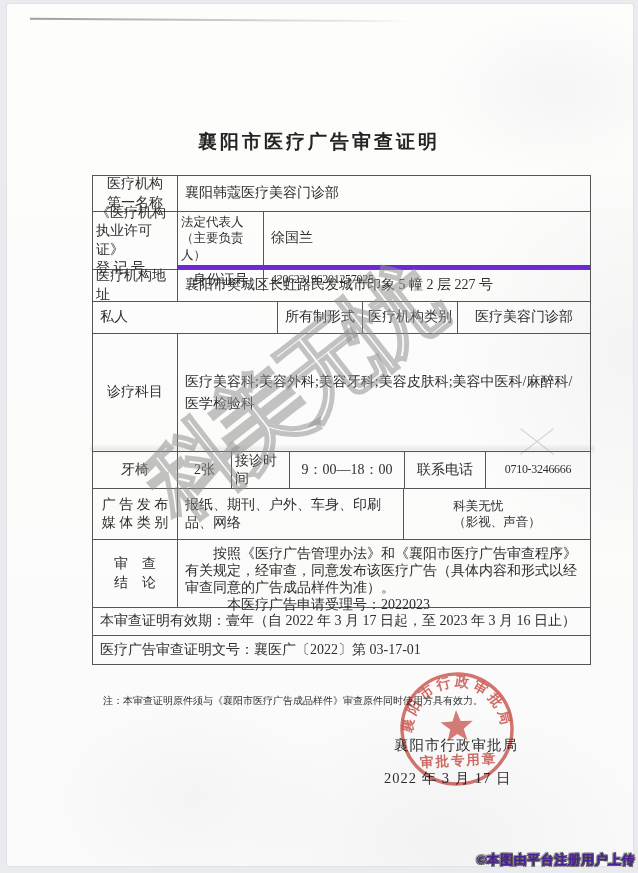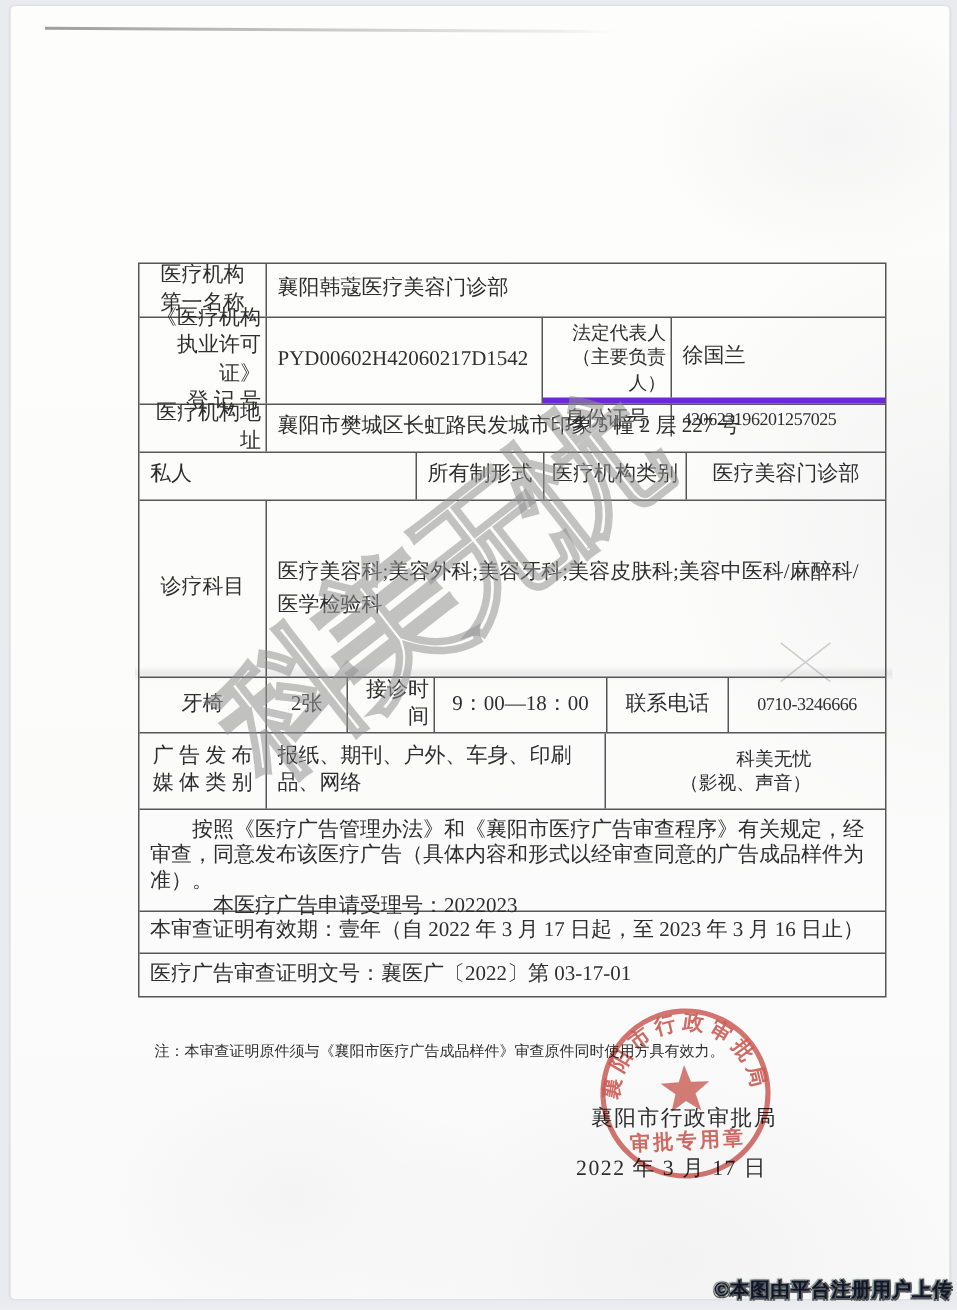--- a/index.html
+++ b/index.html
@@ -53,21 +53,21 @@
   }
   .r { display:flex; border-bottom:1px solid #565656; }
   .r:last-child { border-bottom:none; }
   .c {
     border-right:1px solid #565656;
     display:flex; align-items:center;
     padding:2px 7px;
     line-height:1.3;
   }
   .c:last-child { border-right:none; flex:1; }
-  .lab { width:85px; justify-content:center; text-align:right; padding:2px 3px; }
+  .lab { width:85px; justify-content:center; text-align:left; padding:2px 3px; }
   .pre { white-space:pre-line; }
   .small { font-size:12.5px; }
   .stack { display:flex; flex-direction:column; padding:0; align-items:stretch; }
   .stack > .sub { display:flex; flex:1; }
   .stack > .sub:first-child { border-bottom:4px solid #6d28d9; }
   .sub > .c:last-child { border-right:none; flex:1; }
   .h36{height:36px} .h58{height:58px} .h32{height:32px} .h118{height:118px}
   .h37{height:37px} .h51{height:51px} .h68{height:68px} .h28{height:28px}
   .top-align { align-items:flex-start; padding-top:5px; }
   .digits { letter-spacing:-.3px; font-size:12px; }
@@ -92,51 +92,51 @@
     color:transparent;
     -webkit-text-stroke:2px rgba(145,145,145,.55);
     transform:rotate(-38deg); transform-origin:left center;
     pointer-events:none; white-space:nowrap;
     font-family:"Liberation Sans","DejaVu Sans",sans-serif;
   }
 
   .credit {
     position:absolute; right:3px; bottom:4px;
     font-family:"Liberation Sans","DejaVu Sans",sans-serif;
-    font-size:13px; font-weight:bold; color:#0f172a;
+    font-size:13px; font-weight:bold; color:#4c1d95;
     text-shadow:0 0 2px #555, 1px 1px 0 #5a5a5a, -1px -1px 0 #9aa, 1px -1px 0 #5a5a5a, -1px 1px 0 #5a5a5a;
     letter-spacing:.5px;
   }
 </style>
 </head>
 <body>
 
 <div id="stage">
   <div class="paper"></div>
   <div class="crease-top"></div>
   <div class="crease-mid"></div>
   <div class="pencil-x">
       <i></i>
       <i></i>
     </div>
 
+  <div class="title">襄阳市医疗广告审查证明</div>
 
   <div class="doc-table">
 
     <div class="r h36">
       <div class="c lab pre">医疗机构
 第一名称</div>
       <div class="c">襄阳韩蔻医疗美容门诊部</div>
     </div>
 
     <div class="r h58">
       <div class="c lab pre">《医疗机构
 执业许可证》
 登 记 号</div>
-      <div class="c" style="width:184px">PYD00602H42060217D1542</div>
       <div class="c stack">
         <div class="sub">
           <div class="c lab pre small" style="width:86px">法定代表人
 （主要负责人）</div>
           <div class="c">徐国兰</div>
         </div>
         <div class="sub">
           <div class="c lab" style="width:86px">身份证号</div>
           <div class="c digits">420623196201257025</div>
         </div>
@@ -171,20 +171,22 @@
 
     <div class="r h51">
       <div class="c lab pre">广 告 发 布
 媒 体 类 别</div>
       <div class="c" style="width:226px">报纸、期刊、户外、车身、印刷品、网络</div>
       <div class="c lab pre small" style="width:81px">科美无忧
 （影视、声音）</div>
     </div>
 
     <div class="r h68">
+      <div class="c lab pre">审　查
+结　论</div>
       <div class="c pre top-align" style="line-height:1.22;padding-right:4px">　　按照《医疗广告管理办法》和《襄阳市医疗广告审查程序》有关规定，经审查，同意发布该医疗广告（具体内容和形式以经审查同意的广告成品样件为准）。
 　　　本医疗广告申请受理号：2022023</div>
     </div>
 
     <div class="r h28">
       <div class="c">本审查证明有效期：壹年（自 2022 年 3 月 17 日起，至 2023 年 3 月 16 日止）</div>
     </div>
 
     <div class="r h28">
       <div class="c">医疗广告审查证明文号：襄医广〔2022〕第 03-17-01</div>

